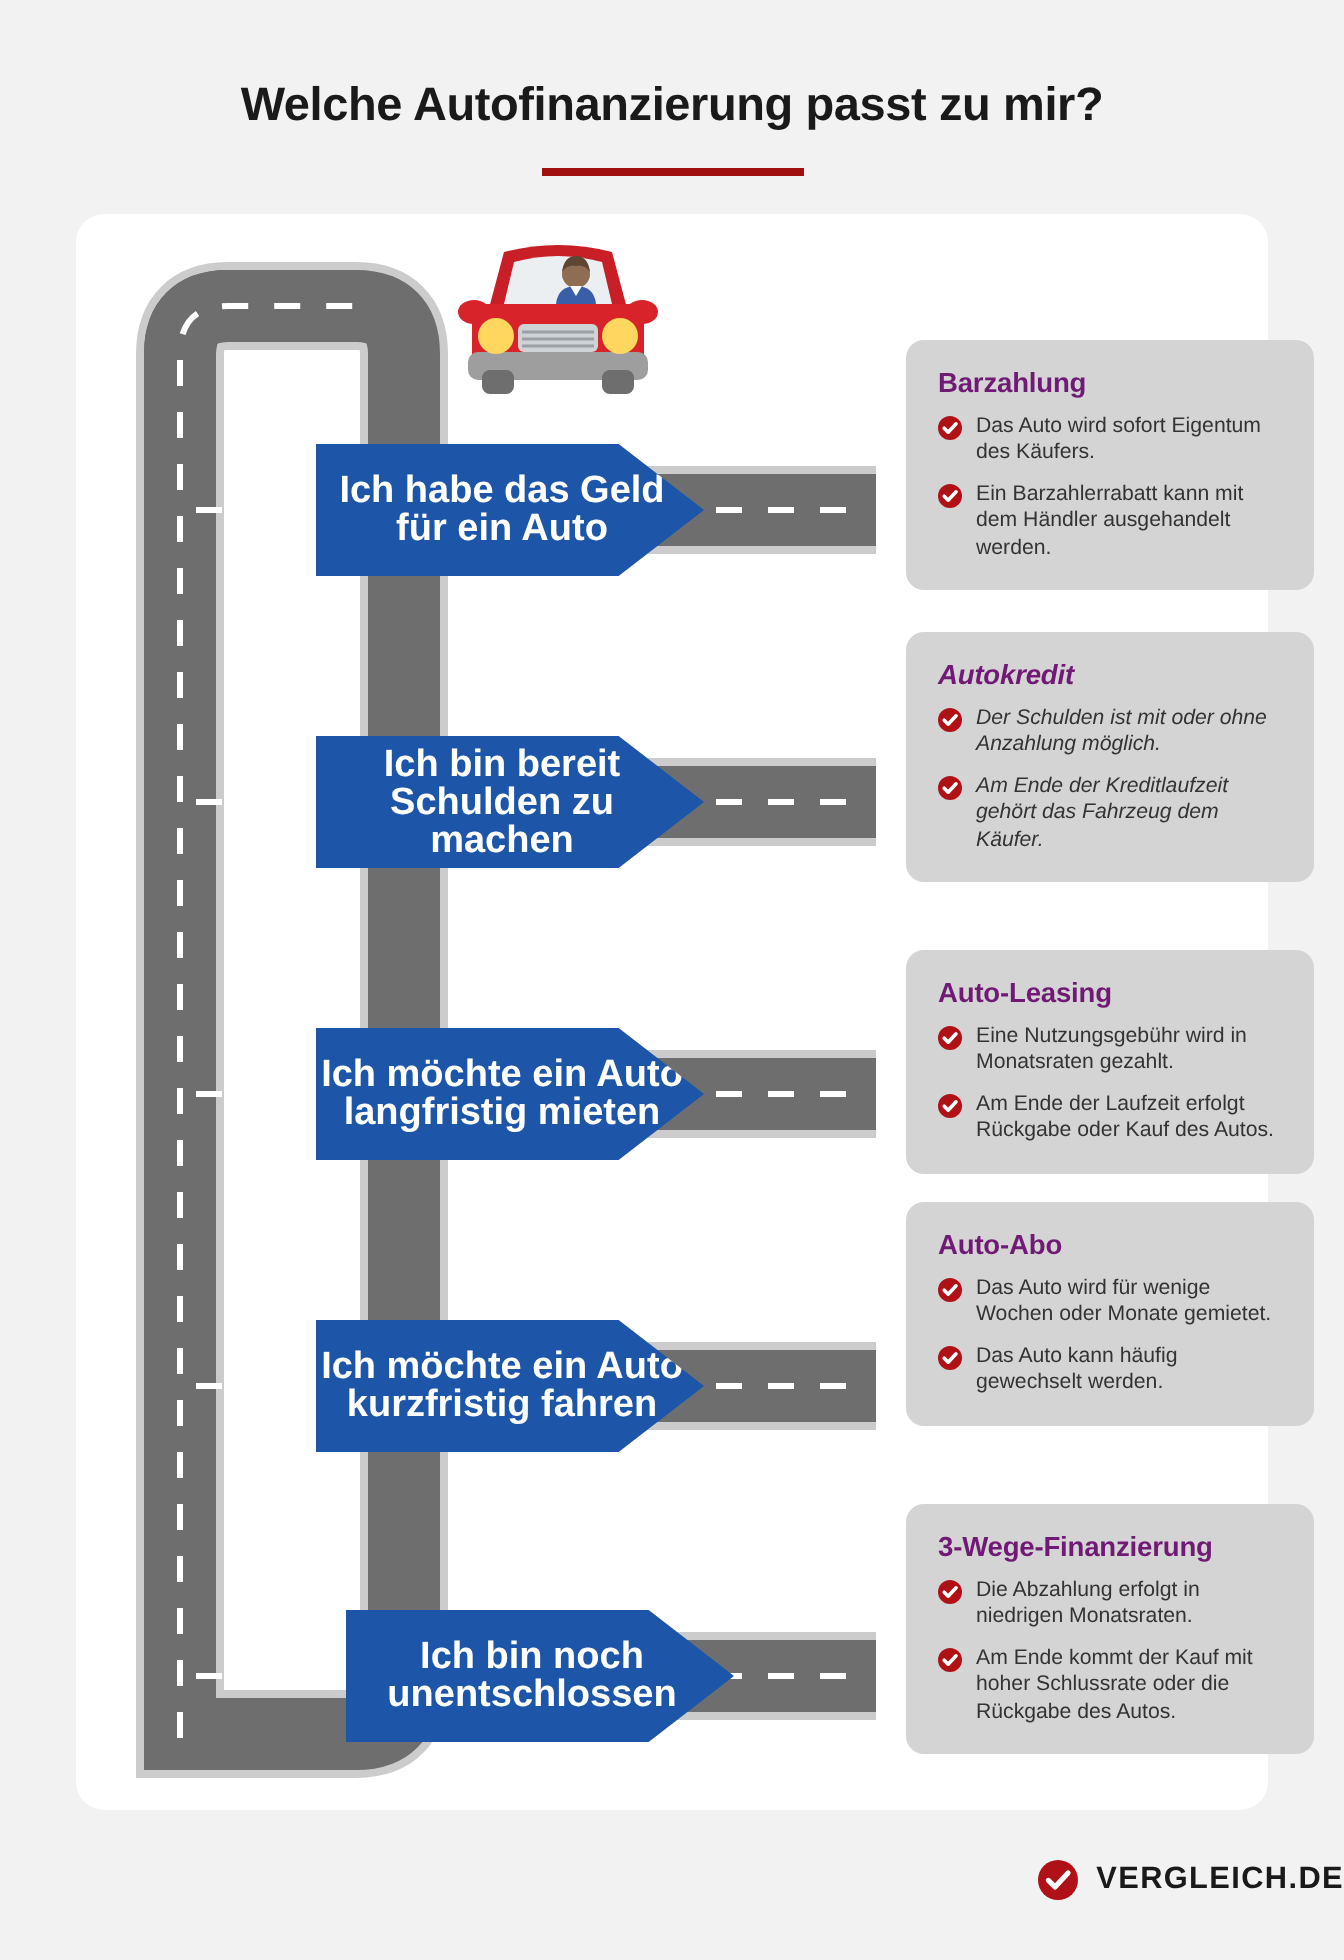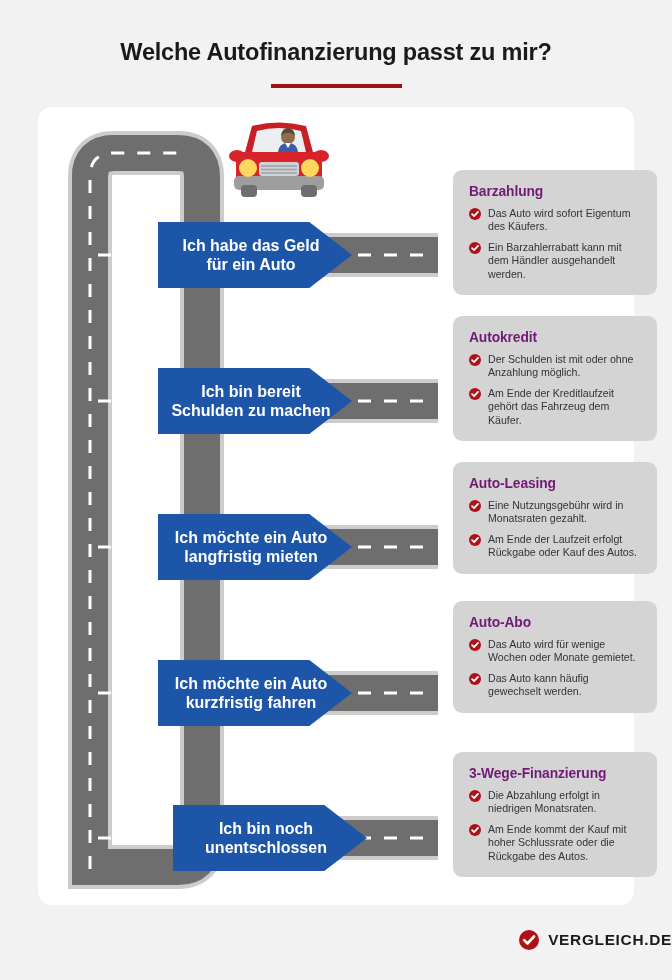--- a/index.html
+++ b/index.html
@@ -76,21 +76,21 @@
     height: 90px;
   }
 
   
   .arrow {
     position: absolute;
     width: 194px;
     height: 66px;
     background: #1d56a8;
     color: #ffffff;
-    font-size: 16px;
+    font-size: 19px;
     font-weight: bold;
     line-height: 19px;
     text-align: center;
     display: flex;
     align-items: center;
     justify-content: center;
     padding-right: 8px;
     filter: drop-shadow(0 0 0.5px rgba(255,255,255,0.95));
     clip-path: polygon(0 0, 78% 0, 100% 50%, 78% 100%, 0 100%);
   }
@@ -250,21 +250,21 @@
           <path d="M 3.1 6.1 L 5.1 8.1 L 9.0 3.9" stroke="#ffffff" stroke-width="1.8" fill="none" stroke-linecap="round" stroke-linejoin="round"></path>
         </svg>
         <span>Ein Barzahlerrabatt kann mit dem Händler ausgehandelt werden.</span>
       </div>
     </div>
 
     <div class="arrow" style="left:120px; top:261px;">
       <span>Ich bin bereit
 Schulden zu machen</span>
     </div>
-    <div class="panel" style="top:209px;">
+    <div class="panel" style="top:209px;font-style:italic;">
       <div class="panel-title">Autokredit</div>
       <div class="bullet">
         <svg class="check-icon" viewBox="0 0 12 12">
           <circle cx="6" cy="6" r="6" fill="#b01116"></circle>
           <path d="M 3.1 6.1 L 5.1 8.1 L 9.0 3.9" stroke="#ffffff" stroke-width="1.8" fill="none" stroke-linecap="round" stroke-linejoin="round"></path>
         </svg>
         <span>Der Schulden ist mit oder ohne Anzahlung möglich.</span>
       </div>
       <div class="bullet">
         <svg class="check-icon" viewBox="0 0 12 12">
@@ -272,21 +272,21 @@
           <path d="M 3.1 6.1 L 5.1 8.1 L 9.0 3.9" stroke="#ffffff" stroke-width="1.8" fill="none" stroke-linecap="round" stroke-linejoin="round"></path>
         </svg>
         <span>Am Ende der Kreditlaufzeit gehört das Fahrzeug dem Käufer.</span>
       </div>
     </div>
 
     <div class="arrow" style="left:120px; top:407px;">
       <span>Ich möchte ein Auto
 langfristig mieten</span>
     </div>
-    <div class="panel" style="top:355px;">
+    <div class="panel" style="top:368px;">
       <div class="panel-title">Auto-Leasing</div>
       <div class="bullet">
         <svg class="check-icon" viewBox="0 0 12 12">
           <circle cx="6" cy="6" r="6" fill="#b01116"></circle>
           <path d="M 3.1 6.1 L 5.1 8.1 L 9.0 3.9" stroke="#ffffff" stroke-width="1.8" fill="none" stroke-linecap="round" stroke-linejoin="round"></path>
         </svg>
         <span>Eine Nutzungsgebühr wird in Monatsraten gezahlt.</span>
       </div>
       <div class="bullet">
         <svg class="check-icon" viewBox="0 0 12 12">

